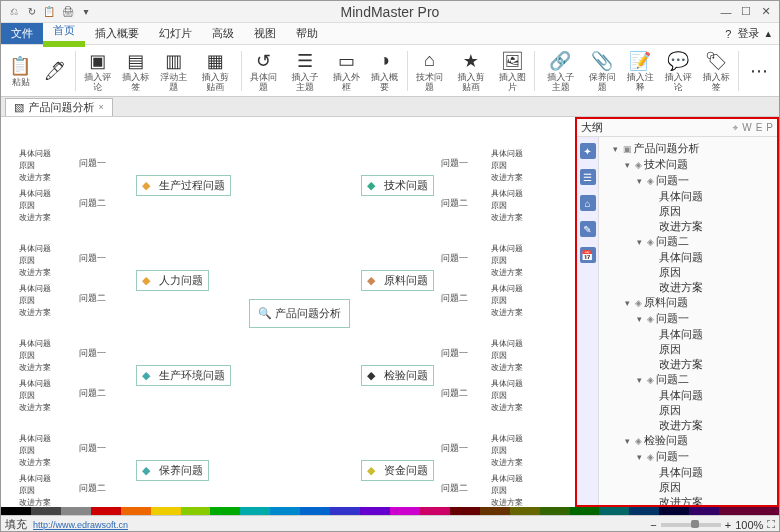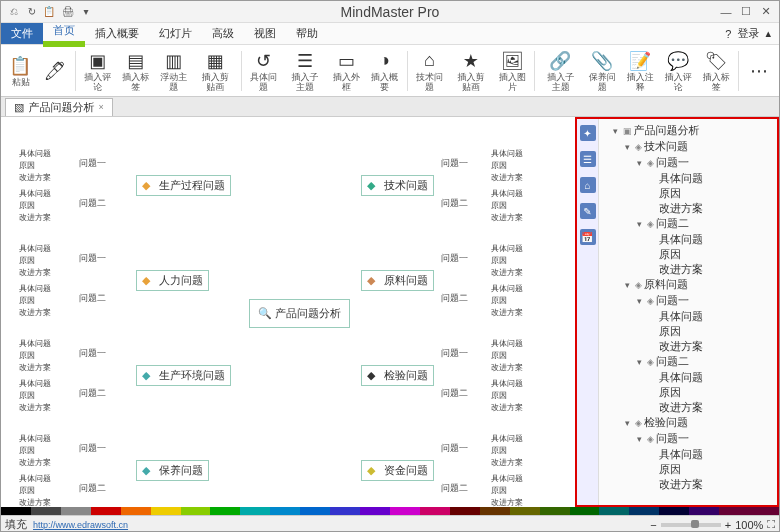--- a/index.html
+++ b/index.html
@@ -265,20 +265,27 @@
       <div class="node " style="left: 490px; top: 315px;"><span class="leaf" style="font-size:8px">具体问题</span></div>
       <div class="node " style="left: 490px; top: 327px;"><span class="leaf" style="font-size:8px">原因</span></div>
       <div class="node " style="left: 490px; top: 339px;"><span class="leaf" style="font-size:8px">改进方案</span></div>
       <div class="node " style="left: 440px; top: 365px;"><span class="leaf">问题二</span></div>
       <div class="node " style="left: 490px; top: 355px;"><span class="leaf" style="font-size:8px">具体问题</span></div>
       <div class="node " style="left: 490px; top: 367px;"><span class="leaf" style="font-size:8px">原因</span></div>
       <div class="node " style="left: 490px; top: 379px;"><span class="leaf" style="font-size:8px">改进方案</span></div>
     </div>
 
   <div class="outline">
+    <div class="outline-hdr">
+      <span class="ttl">大纲</span>
+      <span class="tool">⌖</span>
+      <span class="tool">W</span>
+      <span class="tool">E</span>
+      <span class="tool">P</span>
+    </div>
     <div class="outline-body">
       <div class="outline-tools">
         <span>✦</span>
         <span>☰</span>
         <span>⌂</span>
         <span>✎</span>
         <span>📅</span>
       </div>
       <div class="tree" id="tree">
           <ul>

